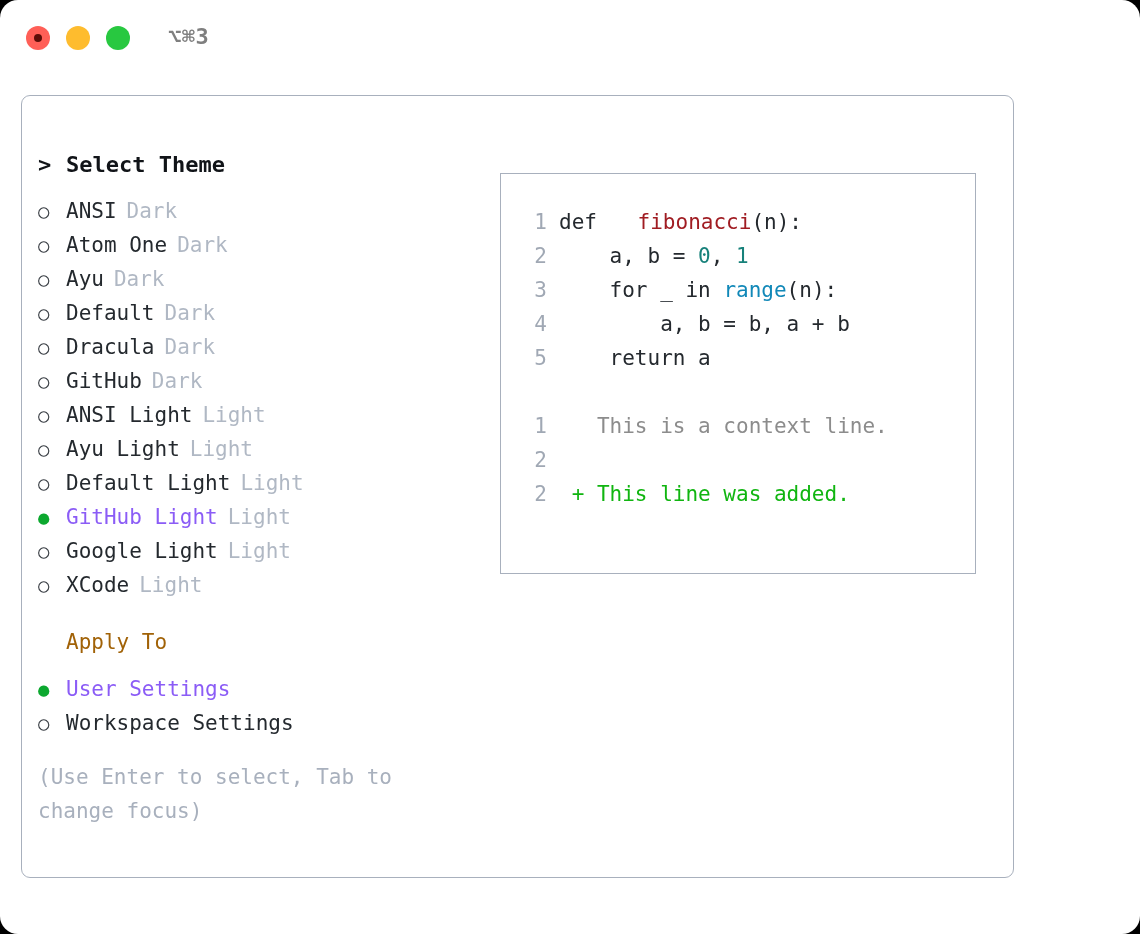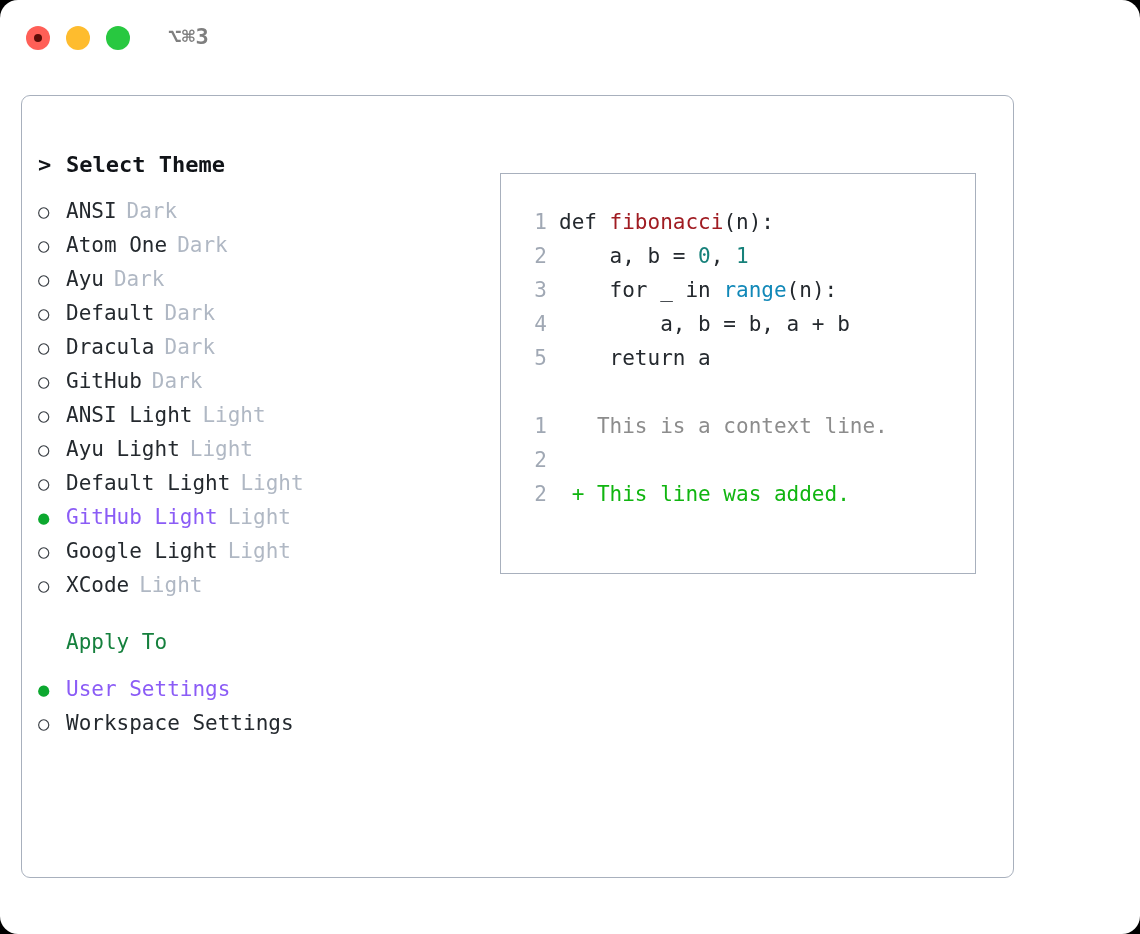--- a/index.html
+++ b/index.html
@@ -124,21 +124,21 @@
     width: 28px;
     flex: 0 0 28px;
     font-weight: bold;
   }
 
   .subheading {
     display: flex;
     align-items: baseline;
     height: 34px;
     font-size: 21px;
-    color: #15803d;
+    color: #a16207;
     white-space: pre;
   }
   .subheading .spacer {
     width: 28px;
     flex: 0 0 28px;
   }
 
   .gap { height: 36px; }
 
   .hint {
@@ -182,21 +182,21 @@
   }
   .lineno {
     width: 26px;
     flex: 0 0 26px;
     text-align: right;
     color: #a0a8b4;
     margin-right: 12px;
   }
   .code-line.blank { height: 34px; }
   .tok-plain { color: #24292e; }
-  .tok-func  { color: #a01c22; }
+  .tok-func  { color: #a01c22; margin-left: 28px; }
   .tok-call  { color: #1188b8; text-align: right; }
   .tok-num   { color: #17817a; }
   .tok-ctx   { color: #8c8c8c; }
   .tok-del   { color: #c41a16; }
   .tok-add   { color: #10b510; }
 </style>
 </head>
 <body>
 
 <div class="window">
@@ -239,20 +239,21 @@
       <div class="subheading">
         <span class="spacer"></span>
         <span>Apply To</span>
       </div>
 
       <div id="apply-to-list">
           <div class="row"><span class="bullet sel">●</span><span class="label sel">User Settings</span></div>
           <div class="row"><span class="bullet">○</span><span class="label">Workspace Settings</span></div>
         </div>
 
+      <div class="hint">(Use Enter to select, Tab to change focus)</div>
     </div>
 
     <div class="right-col">
       <div class="preview-box">
         <div id="code-lines">
             <div class="code-line"><span class="lineno">1</span><span class="tok-plain">def </span><span class="tok-func">fibonacci</span><span class="tok-plain">(n):</span></div>
             <div class="code-line"><span class="lineno">2</span><span class="tok-plain">    a, b = </span><span class="tok-num">0</span><span class="tok-plain">, </span><span class="tok-num">1</span></div>
             <div class="code-line"><span class="lineno">3</span><span class="tok-plain">    for _ in </span><span class="tok-call">range</span><span class="tok-plain">(n):</span></div>
             <div class="code-line"><span class="lineno">4</span><span class="tok-plain">        a, b = b, a + b</span></div>
             <div class="code-line"><span class="lineno">5</span><span class="tok-plain">    return a</span></div>

